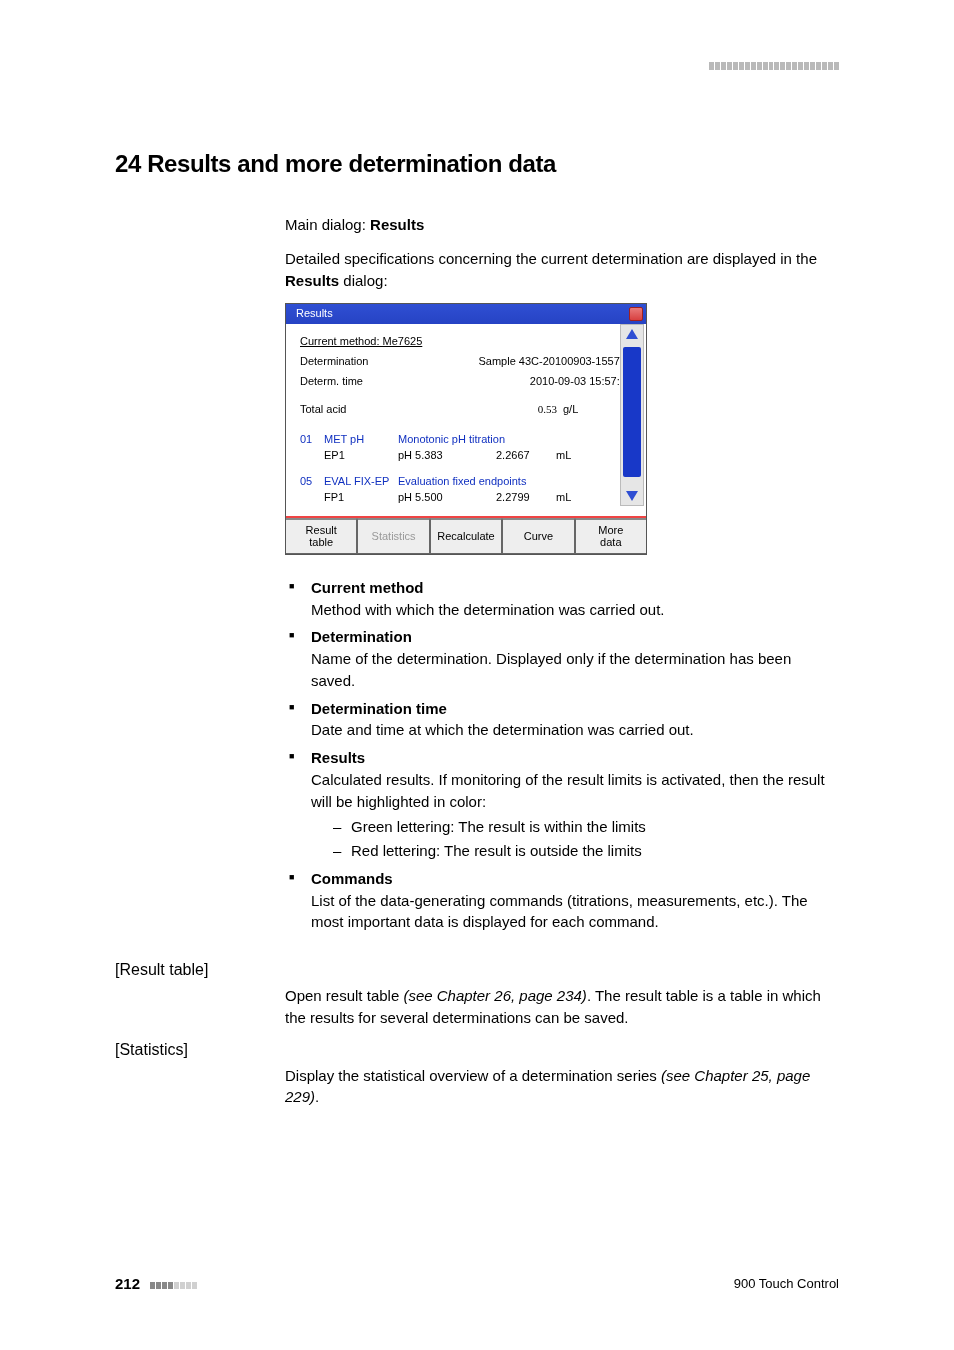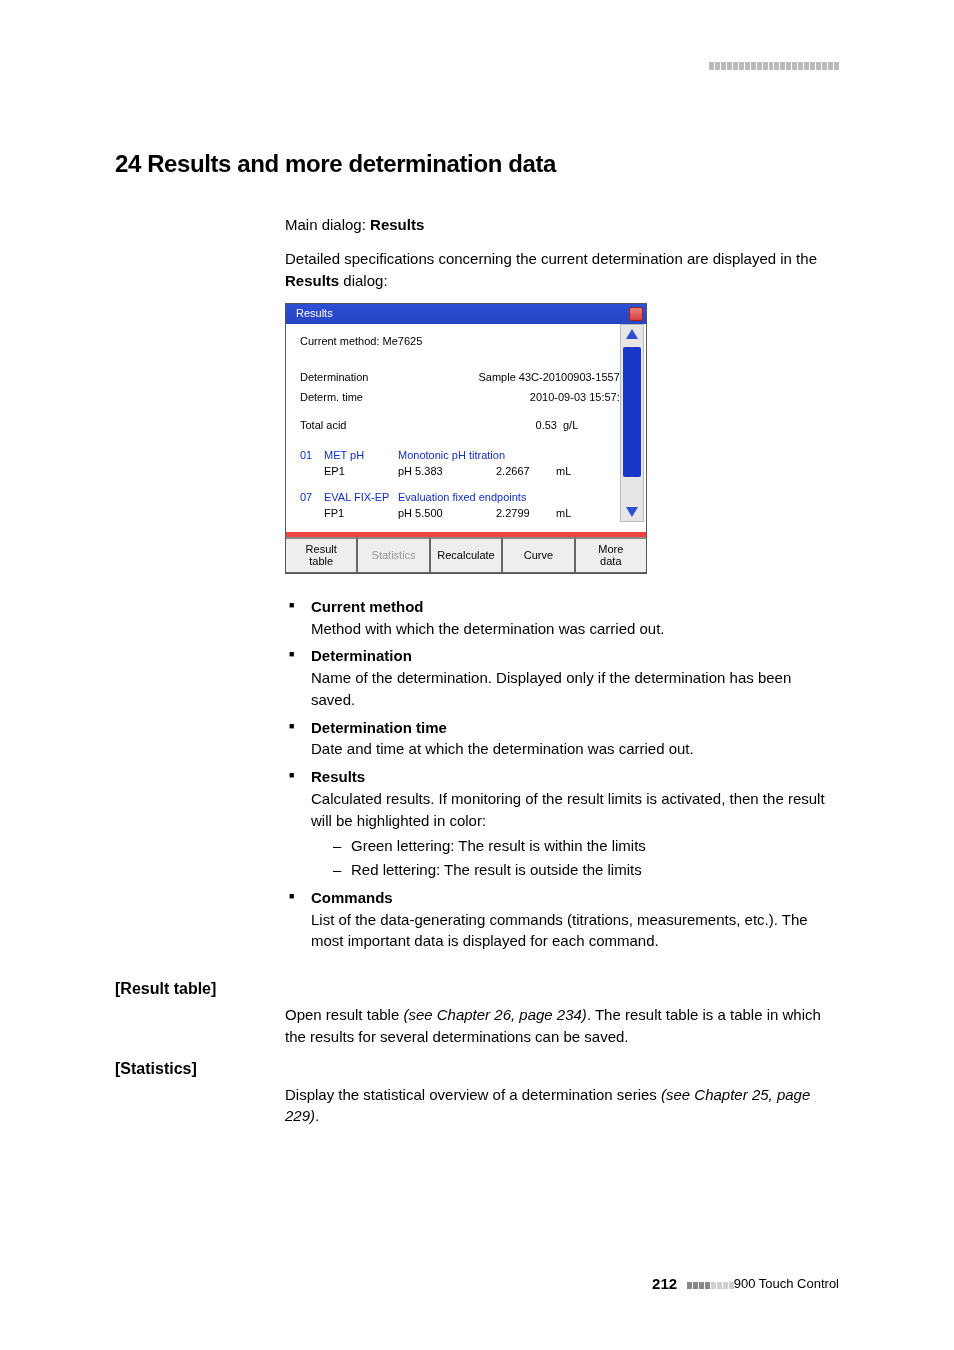--- a/index.html
+++ b/index.html
@@ -14,48 +14,48 @@
   .italic { font-style: italic; }
   .dialog { width: 362px; border: 1px solid #555; margin: 8px 0 22px 0; font-family: Arial, sans-serif; }
   .dialog-titlebar { display: flex; align-items: center; justify-content: space-between; background: linear-gradient(#2f4fd3, #2643c4); color: #fff; font-size: 11px; height: 20px; padding: 0 3px 0 10px; }
   .dialog-titlebar .close { width: 14px; height: 14px; background: linear-gradient(#e97a7a, #d84040); border: 1px solid #a02020; border-radius: 2px; }
   .dialog-body { position: relative; padding: 10px 14px 0 14px; font-size: 11px; color: #000; }
   .dialog-row { display: flex; margin-bottom: 4px; }
   .dialog-row .lbl { width: 98px; }
   .dialog-row .val { flex: 1; text-align: right; }
   .result-line { display: flex; margin: 12px 0 14px 0; }
   .result-line .lbl { width: 98px; }
-  .result-line .num { width: 165px; text-align: right; padding-right: 6px; }
+  .result-line .num { width: 165px; text-align: right; padding-right: 6px; font-family: Liberation Serif, serif; }
   .result-line .unit { }
   .cmd-block { margin-bottom: 10px; }
   .cmd-head { color: #1030c0; display: flex; }
   .cmd-head .idx { width: 24px; }
   .cmd-head .name { width: 74px; }
   .cmd-sub { display: flex; padding-left: 24px; }
   .cmd-sub .sub1 { width: 74px; }
   .cmd-sub .sub2 { width: 98px; }
   .cmd-sub .sub3 { width: 60px; text-align: left; padding-right: 6px; }
   .scrollbar { position: absolute; right: 2px; top: 0; bottom: 0; width: 24px; background: #e6e6e6; border: 1px solid #bbb; display: flex; flex-direction: column; justify-content: space-between; align-items: center; padding: 4px 0; }
   .arrow-up, .arrow-down { width: 0; height: 0; border-left: 6px solid transparent; border-right: 6px solid transparent; }
   .arrow-up { border-bottom: 10px solid #2f4fd3; }
   .arrow-down { border-top: 10px solid #2f4fd3; }
   .scroll-thumb { position: absolute; top: 22px; left: 2px; right: 2px; height: 130px; background: #1838c8; border-radius: 2px; }
-  .dialog-buttons { display: flex; border-top: 5px solid #ef4444; background: #fff; }
+  .dialog-buttons { display: flex; border-top: 2px solid #ef4444; background: #fff; }
   .dialog-buttons .btn { flex: 1; height: 36px; border: 1px solid #666; border-top: 2px solid #888; display: flex; align-items: center; justify-content: center; font-size: 11px; text-align: center; line-height: 1.15; background: #eee; }
   .dialog-buttons .btn.disabled { color: #999; }
   .dialog-buttons .btn:first-child { border-left: none; }
   .dialog-buttons .btn:last-child { border-right: none; }
   ul.bullets { list-style: none; margin: 0 0 28px 0; }
   ul.bullets > li { position: relative; padding-left: 26px; margin-bottom: 6px; }
   ul.bullets > li::before { content: "■"; position: absolute; left: 4px; top: 3px; font-size: 9px; }
   ul.dashes { list-style: none; margin: 4px 0 0 22px; }
   ul.dashes > li { position: relative; padding-left: 18px; margin-bottom: 2px; }
   ul.dashes > li::before { content: "–"; position: absolute; left: 0; top: 0; }
-  .section-label { font-weight: 700; margin: 12px 0 6px 0; }
-  .footer { position: absolute; bottom: 58px; left: 129px; right: 115px; display: flex; justify-content: flex-end; align-items: center; font-size: 13px; }
+  .section-label { font-weight: 400; margin: 12px 0 6px 0; }
+  .footer { position: absolute; bottom: 58px; left: 115px; right: 115px; display: flex; justify-content: space-between; align-items: center; font-size: 13px; }
   .footer .pg { font-weight: 700; font-size: 15px; }
   .footer-marks { display: inline-flex; gap: 1px; margin-left: 6px; vertical-align: middle; }
   .footer-marks span { width: 5px; height: 7px; display: inline-block; }
   .footer-marks span:nth-child(-n+4) { background: #888; }
   .footer-marks span:nth-child(n+5) { background: #d0d0d0; }
 </style>
 </head>
 <body>
 
 <div class="page">
@@ -93,21 +93,21 @@
     <p>
       <span>Detailed specifications concerning the current determination are displayed in the </span><span class="bold">Results</span><span> dialog:</span>
     </p>
 
     <div class="dialog">
       <div class="dialog-titlebar">
         <span>Results</span>
         <span class="close"></span>
       </div>
       <div class="dialog-body">
-        <div style="margin-bottom:20px;">Current method: Me7625</div>
+        <div style="margin-bottom:4px;text-decoration:underline;">Current method: Me7625</div>
         <div class="dialog-row">
           <div class="lbl">Determination</div>
           <div class="val">Sample 43C-20100903-155708</div>
         </div>
         <div class="dialog-row">
           <div class="lbl">Determ. time</div>
           <div class="val">2010-09-03 15:57:08</div>
         </div>
         <div class="result-line">
           <div class="lbl">Total acid</div>
@@ -124,21 +124,21 @@
           <div class="cmd-sub">
             <span class="sub1">EP1</span>
             <span class="sub2">pH 5.383</span>
             <span class="sub3">2.2667</span>
             <span>mL</span>
           </div>
         </div>
 
         <div class="cmd-block">
           <div class="cmd-head">
-            <span class="idx">07</span>
+            <span class="idx">05</span>
             <span class="name">EVAL FIX-EP</span>
             <span>Evaluation fixed endpoints</span>
           </div>
           <div class="cmd-sub">
             <span class="sub1">FP1</span>
             <span class="sub2">pH 5.500</span>
             <span class="sub3">2.2799</span>
             <span>mL</span>
           </div>
         </div>

